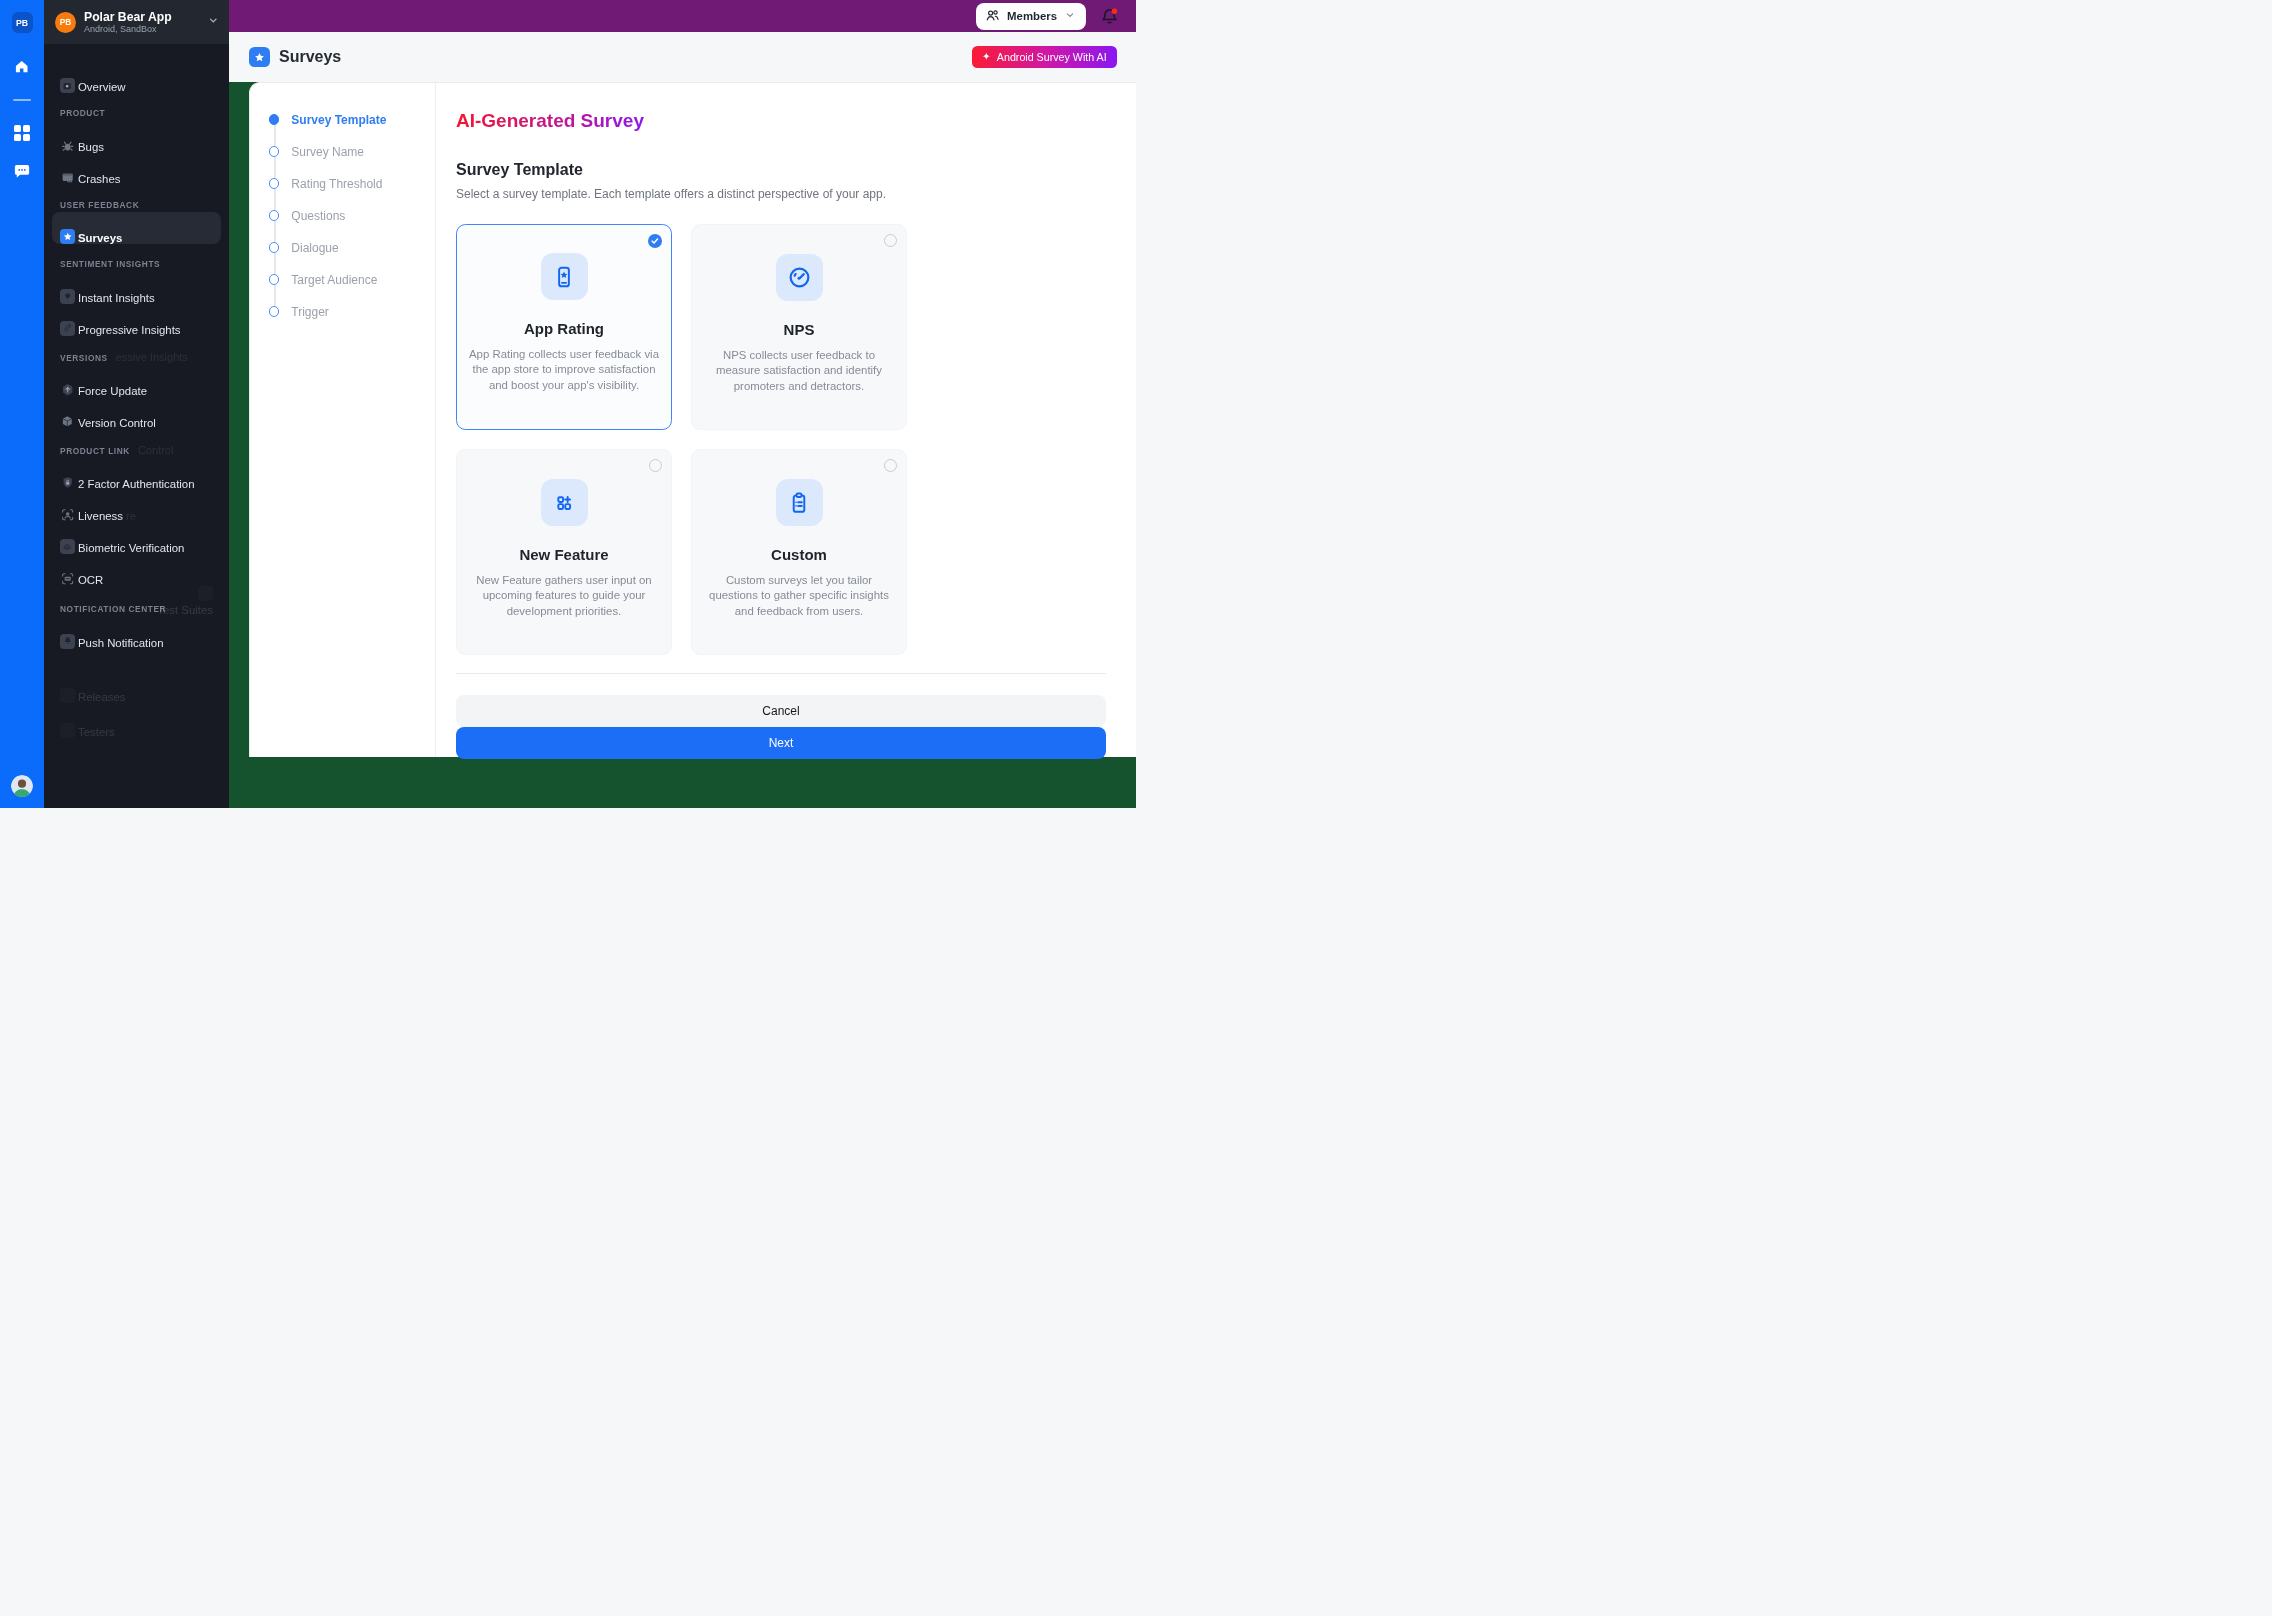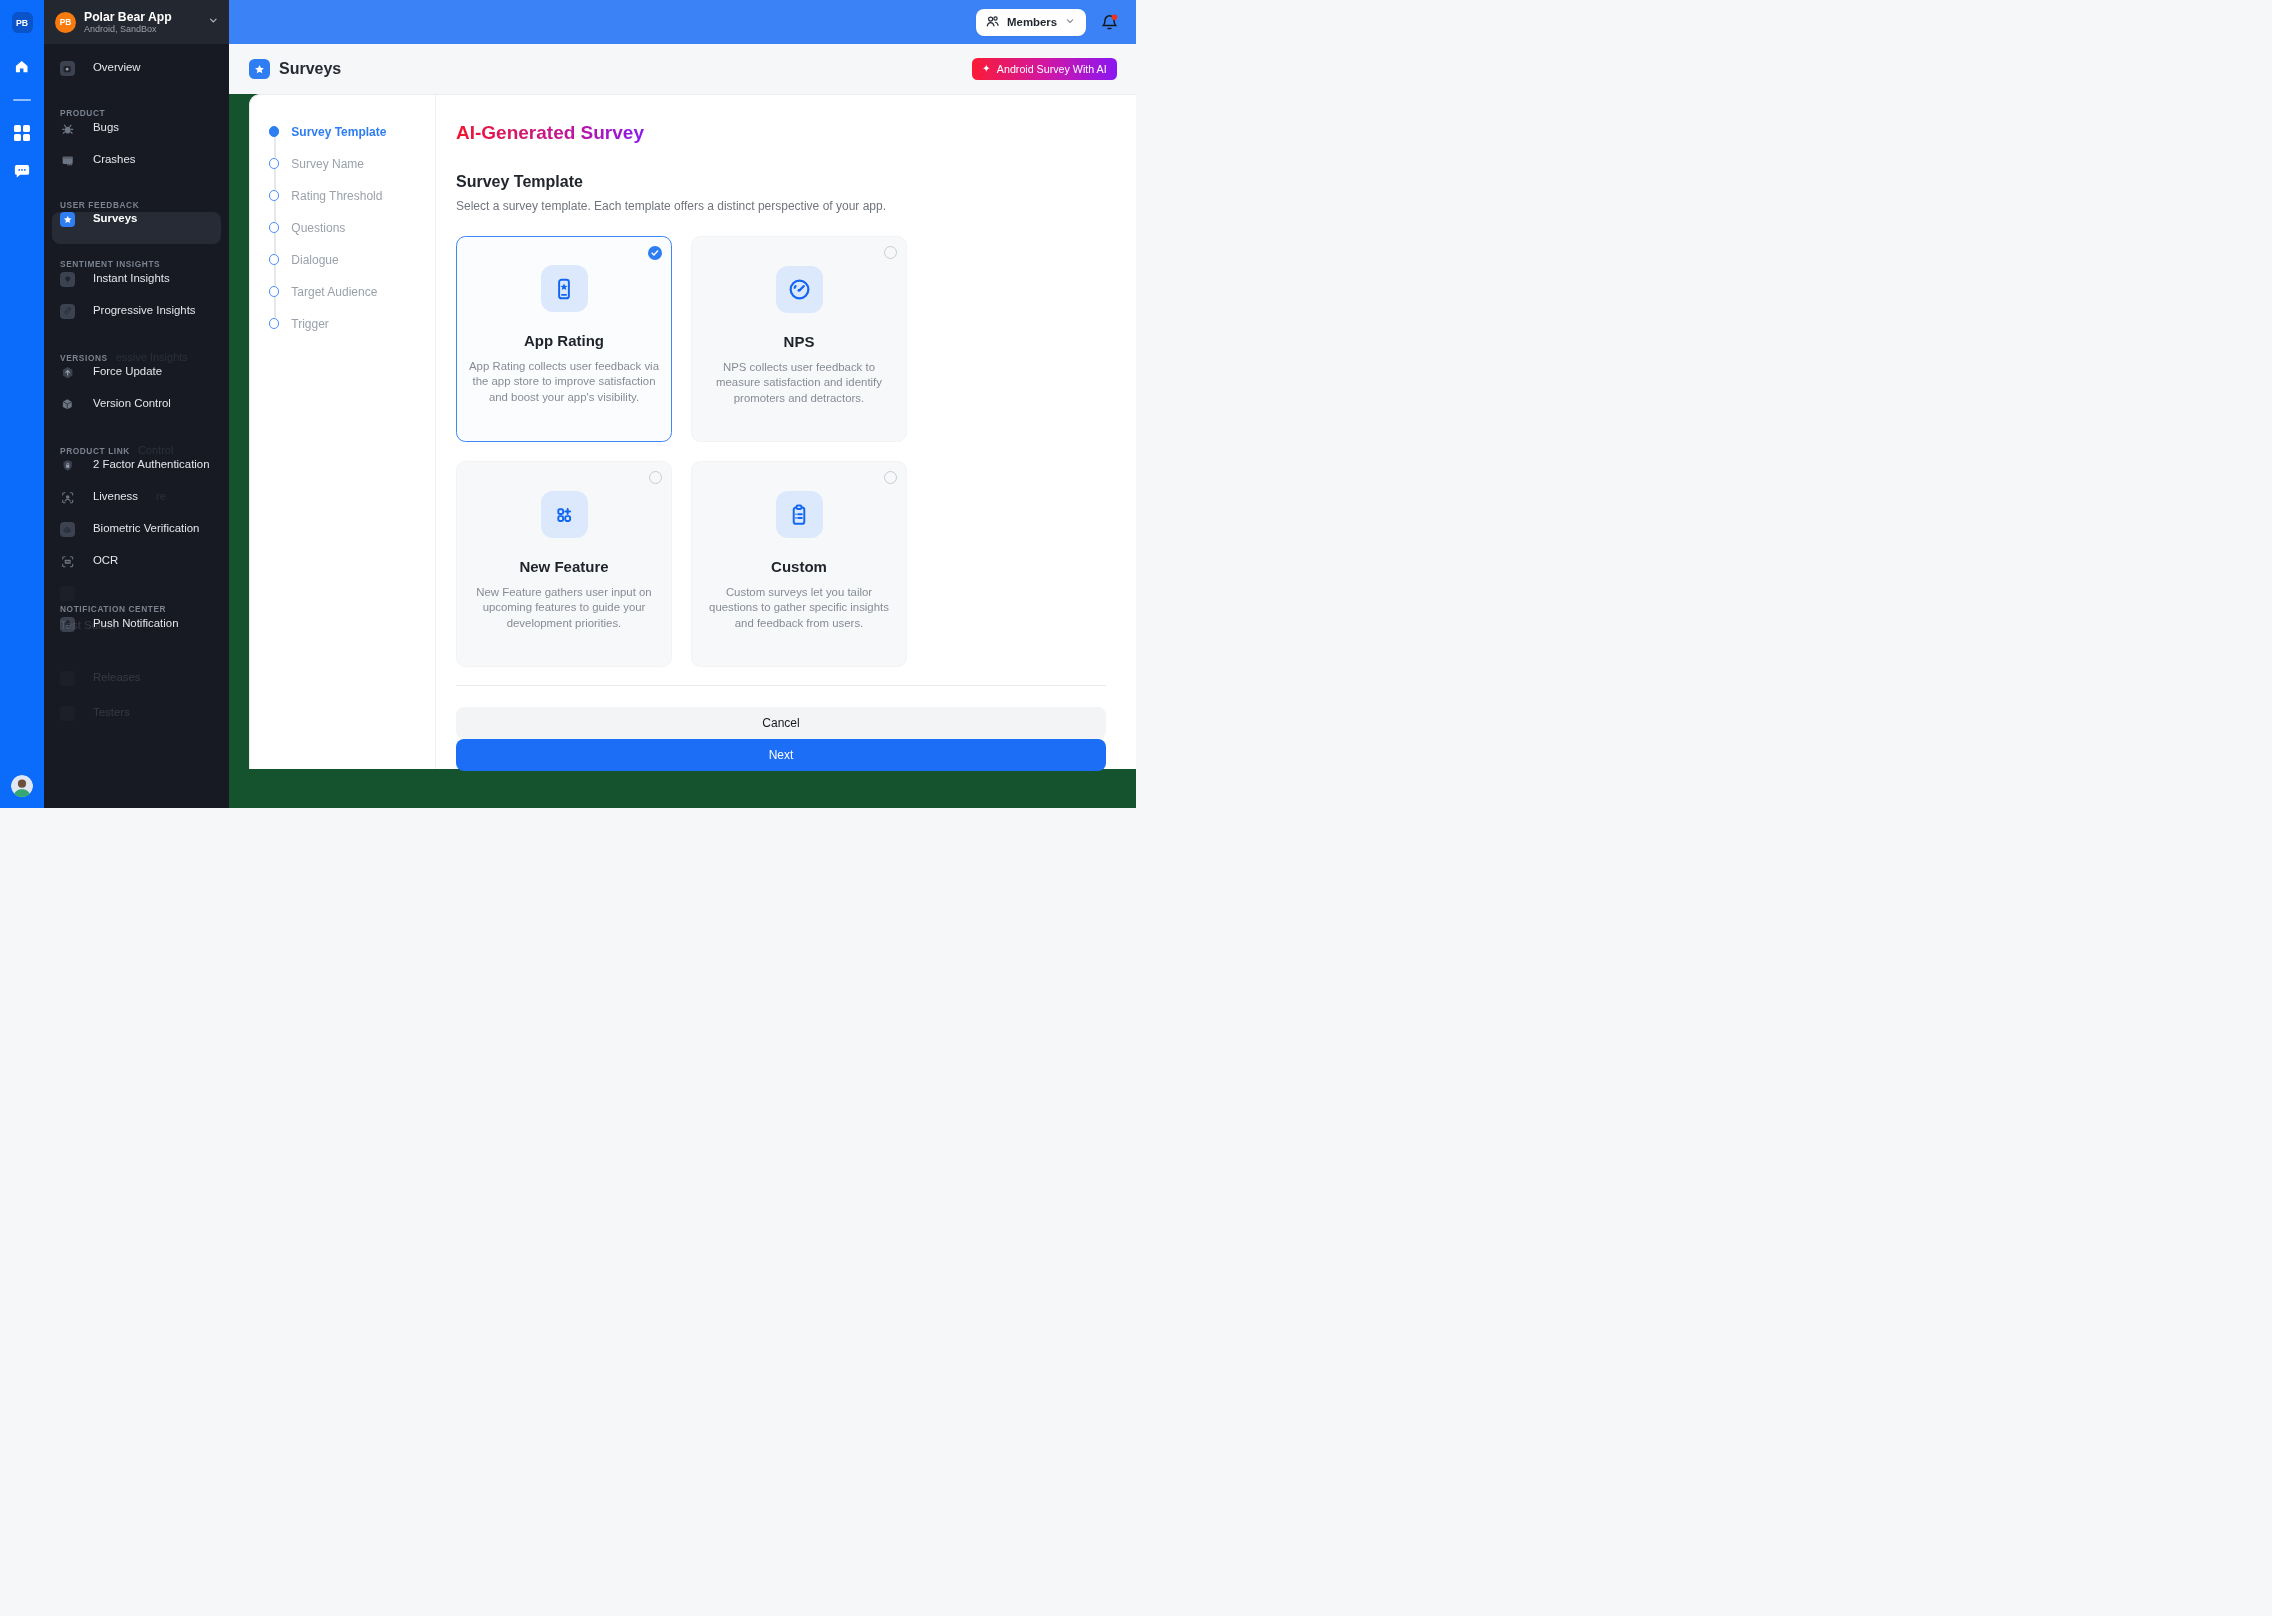--- a/index.html
+++ b/index.html
@@ -28,38 +28,38 @@
     padding:0 9.5px 0 11px; gap:8px; cursor:pointer; }
   .org-avatar { width:21px; height:21px; border-radius:50%; background:#f97b0d; color:#fff;
     font-size:8.3px; font-weight:700; display:flex; align-items:center; justify-content:center; flex-shrink:0; }
   .org-meta { flex:1; min-width:0; }
   .org-name { font-size:12.2px; font-weight:700; color:#fff; line-height:1.15; white-space:nowrap; }
   .org-sub { font-size:9px; color:#9aa1ad; margin-top:0.8px; white-space:nowrap; }
   .nav { padding:17.4px 8px 0; flex:1; overflow:hidden; }
   .sec { margin:15px 8px 2.4px; font-size:8.3px; letter-spacing:0.6px; color:#7b8290;
     font-weight:700; display:flex; align-items:baseline; gap:8px; white-space:nowrap; }
   .sec:first-child { margin-top:0; }
-  .item { height:32px; display:flex; align-items:flex-start; gap:18px; padding:0 8px;
+  .item { height:32px; display:flex; align-items:flex-end; gap:3px; padding:0 8px;
     border-radius:8px; cursor:pointer; white-space:nowrap; }
   .item.active { background:#262b36; }
   .item-label { font-size:11.4px; color:#e3e6ec; }
   .item.active .item-label { color:#fff; font-weight:600; }
   .ibox { width:15px; height:15px; border-radius:4px; background:#3c4250; display:flex;
     align-items:center; justify-content:center; flex-shrink:0; }
   .ibox.plain { background:transparent; }
   .ibox.blue { background:#2f7df3; }
   .ibox svg { display:block; }
   .ghost-inline { font-size:11px; color:rgba(165,175,195,.14); font-weight:400; letter-spacing:0; }
   .ghost-sm { font-size:11px; color:rgba(165,175,195,.14); }
   .item.ghost-row { opacity:.14; cursor:default; }
   .ghost-over { margin-bottom:-24px; height:27px;flex-direction:column; }
 
   
   .main { flex:1; display:flex; flex-direction:column; min-width:0; }
-  .topband { height:44px; background:#3b82f6; display:flex; align-items:center;
+  .topband { height:32px; background:#701a75; display:flex; align-items:center;
     justify-content:flex-end; padding-right:17.4px; gap:14px; flex-shrink:0; }
   .members-btn { height:27px; background:#fff; border-radius:8px; display:flex;
     align-items:center; gap:7px; padding:0 9.5px; font-size:11.4px; font-weight:600;
     color:#1e242d; cursor:pointer; box-shadow:0 0.8px 1.6px rgba(20,40,90,.06); }
   .bell-wrap { position:relative; cursor:pointer; width:19px; height:19px; }
 
   .pagehead { height:50px; background:#f6f7f8; display:flex; align-items:center;
     padding:0 19px 0 20px; flex-shrink:0; }
   .ph-star { width:20.5px; height:20.5px; border-radius:5.5px; background:#2f7df3; color:#fff;
     display:flex; align-items:center; justify-content:center; font-size:12px; }

